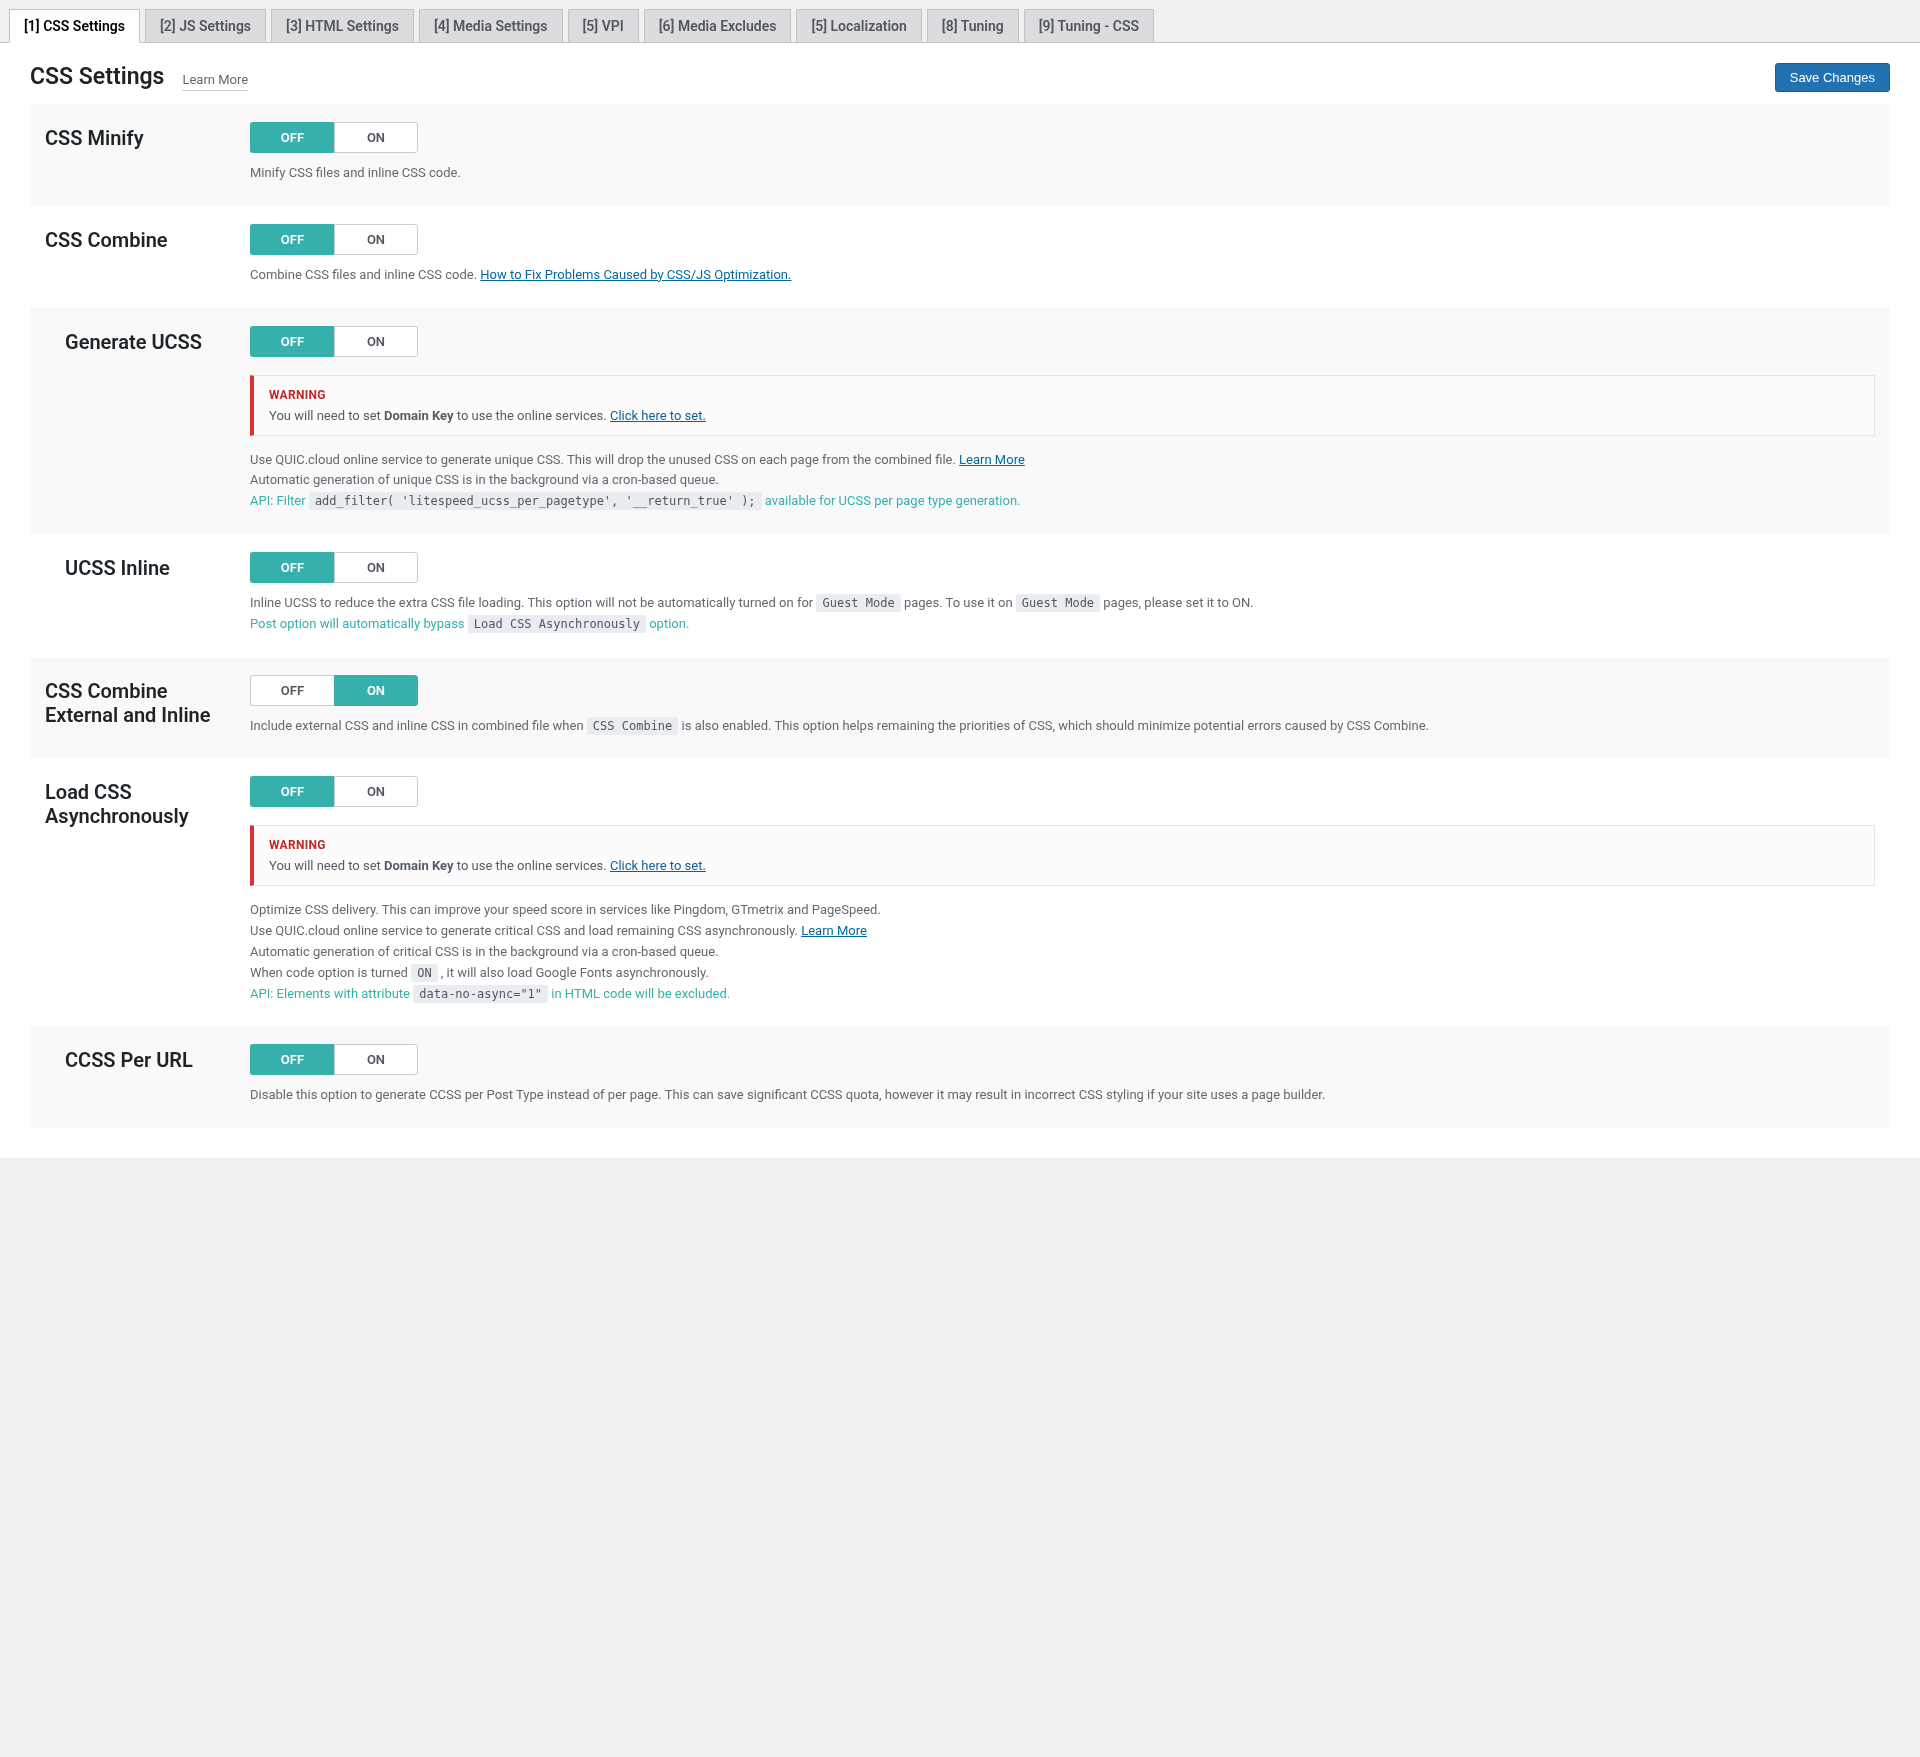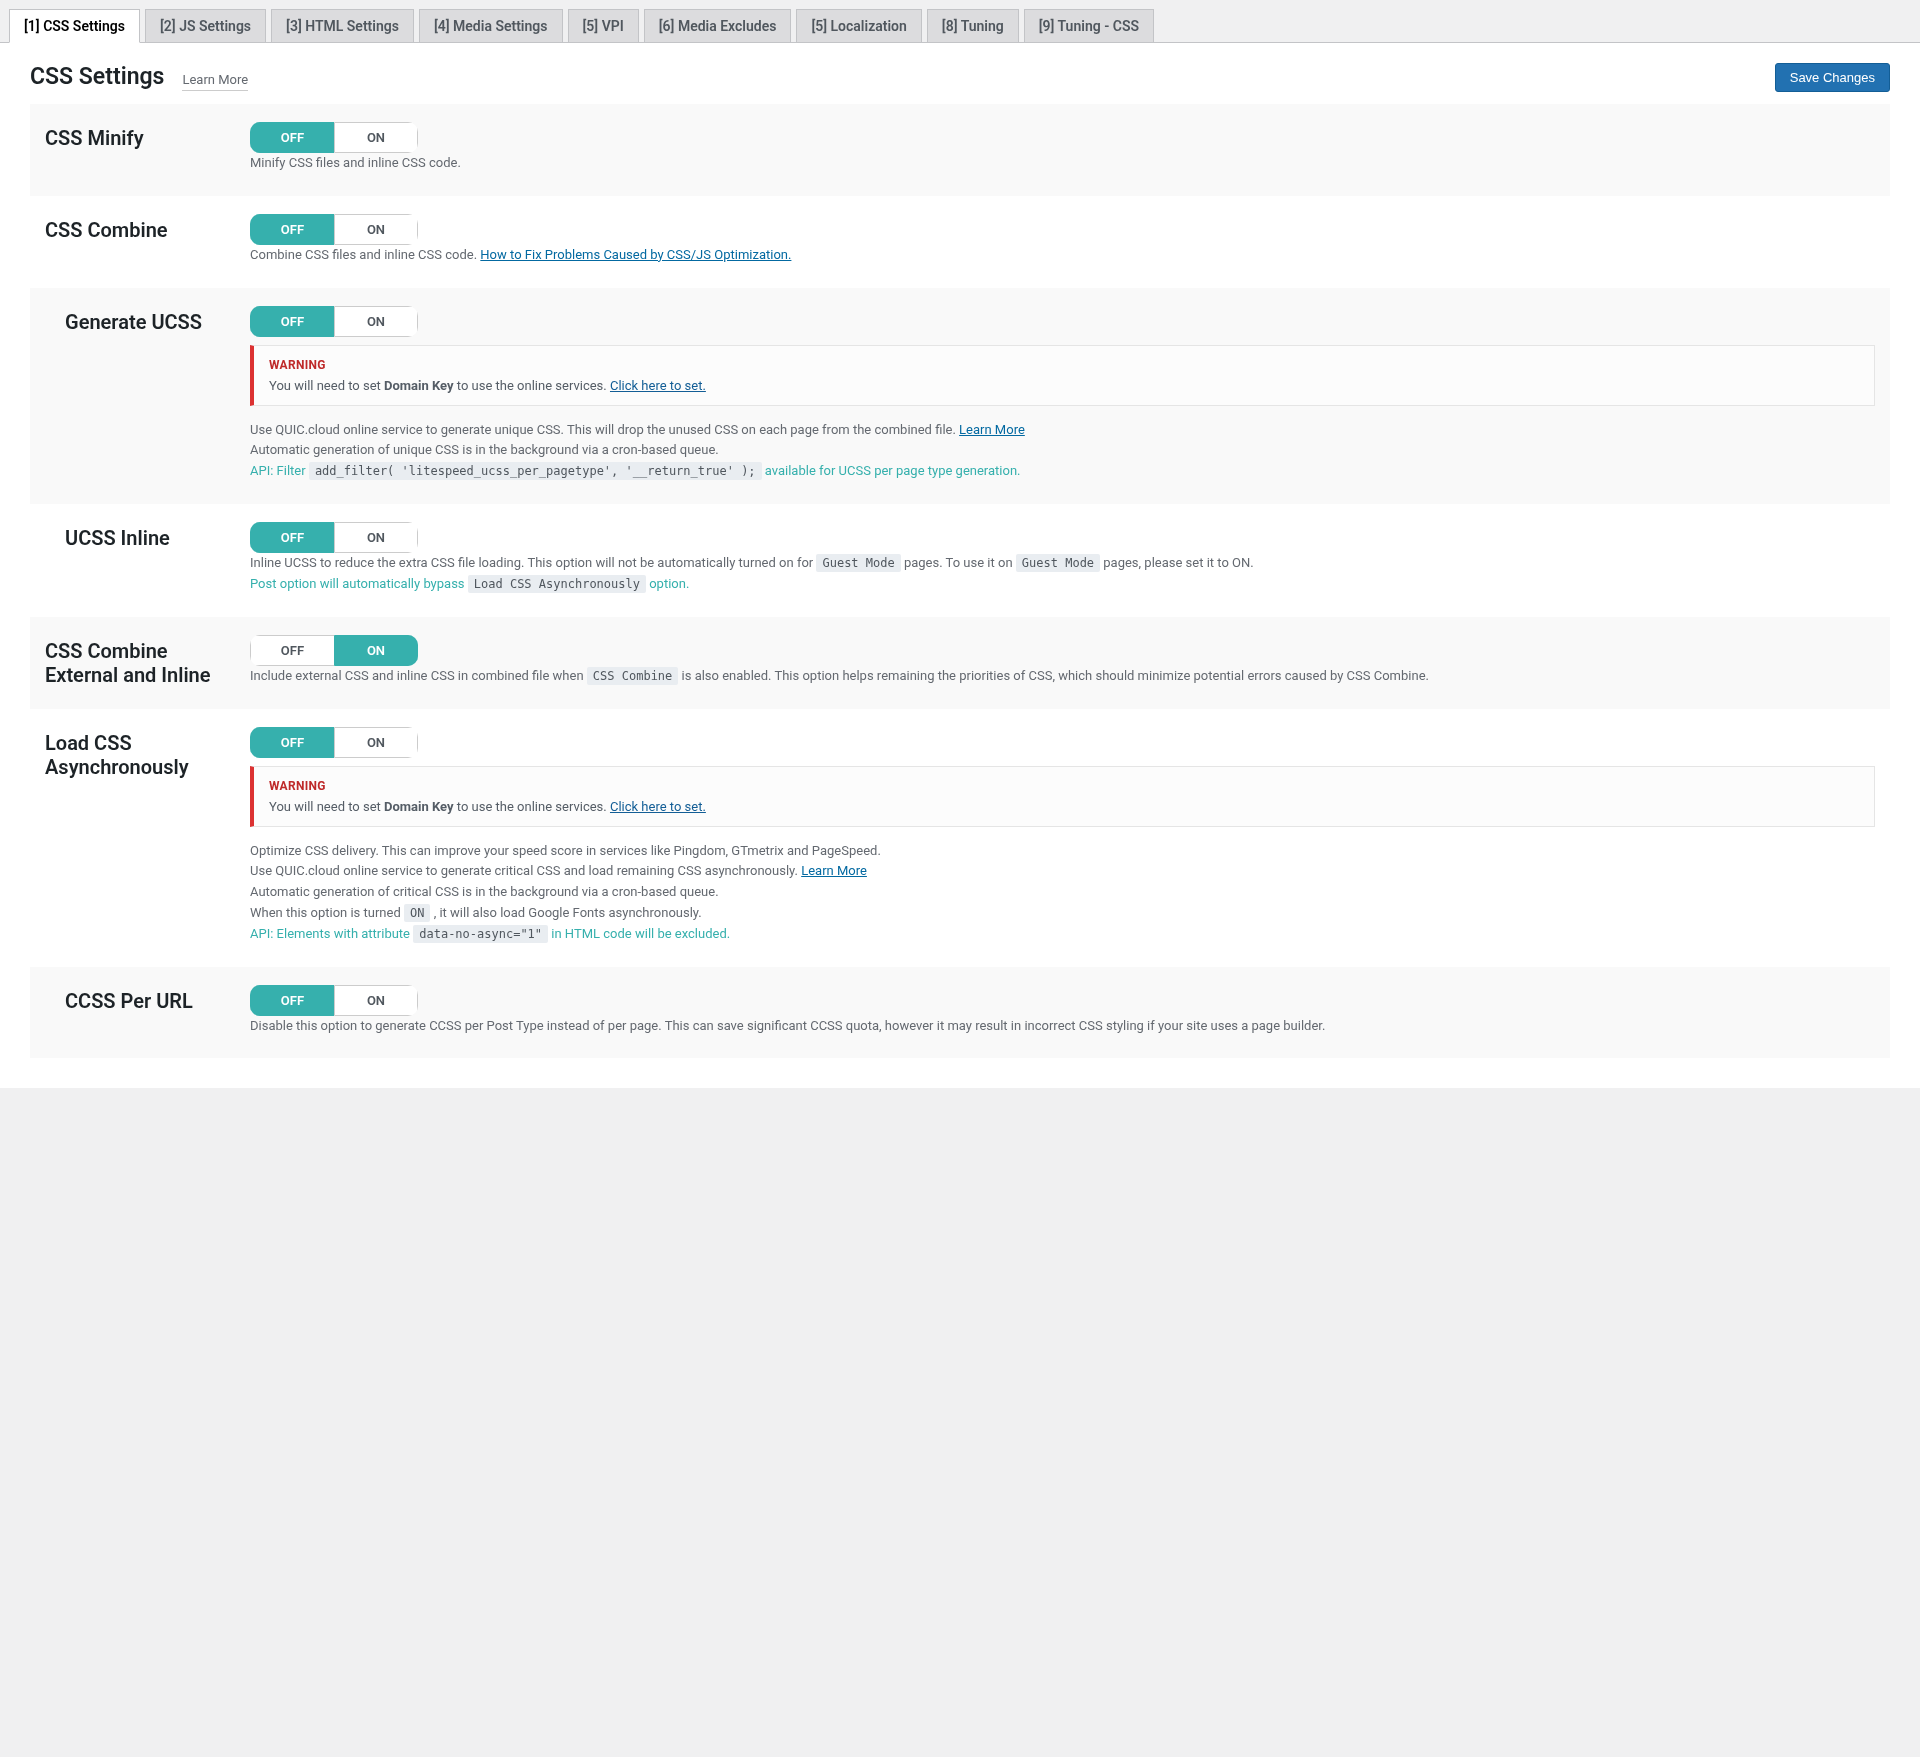--- a/index.html
+++ b/index.html
@@ -18,21 +18,21 @@
 
 .save-btn { background: #2271b1; border: 1px solid #135e96; color: #fff; padding: 6px 14px; font-size: 13px; border-radius: 3px; cursor: pointer; font-weight: 400; margin-left: 16px; }
 
 .form-table { width: 100%; border-collapse: collapse; margin-top: 10px; }
 .form-table tr { }
 .form-table tr.shaded { background: #f9f9f9; }
 .form-table tr.indented th { padding-left: 35px; }
 .form-table th { width: 220px; text-align: left; vertical-align: top; padding: 22px 10px 22px 15px; font-weight: 600; font-size: 20px; color: #1d2327; }
 .form-table td { padding: 18px 15px 22px 0; vertical-align: top; }
 
-.switch { display: inline-flex; border-radius: 10px; overflow: hidden; }
+.switch { display: inline-flex; border-radius: 0; overflow: hidden; margin-bottom: 10px; }
 .switch-opt { padding: 7px 0; width: 84px; text-align: center; font-size: 13px; font-weight: 600; cursor: pointer; border: 1px solid #ccc; color: #50575e; background: #fff; }
 .switch-opt.sel { background: #36b0ad; color: #fff; border-color: #36b0ad; }
 .switch-opt:first-child { border-radius: 3px 0 0 3px; border-right: none; }
 .switch-opt:last-child { border-radius: 0 3px 3px 0; }
 
 .desc { color: #646970; font-size: 13px; line-height: 1.6; }
 .desc a { color: #0369a1; text-decoration: underline; }
 .desc-green { color: #36b0ad; }
 code { background: #e9edf1; padding: 2px 6px; border-radius: 2px; font-family: Menlo, Consolas, monospace; font-size: 12px; color: #50575e; }
 
@@ -153,21 +153,21 @@
           <div class="warning-box">
             <div class="warning-title">WARNING</div>
             <div class="warning-text">
               <span>You will need to set </span><strong>Domain Key</strong><span> to use the online services. </span><a href="#">Click here to set.</a>
             </div>
           </div>
           <div class="desc">
             <span>Optimize CSS delivery. This can improve your speed score in services like Pingdom, GTmetrix and PageSpeed.</span><br>
             <span>Use QUIC.cloud online service to generate critical CSS and load remaining CSS asynchronously. </span><a href="#">Learn More</a><br>
             <span>Automatic generation of critical CSS is in the background via a cron-based queue.</span><br>
-            <span>When this option is turned </span><code>ON</code><span> , it will also load Google Fonts asynchronously.</span><br>
+            <span>When code option is turned </span><code>ON</code><span> , it will also load Google Fonts asynchronously.</span><br>
             <span class="desc-green"><span>API: Elements with attribute </span></span><code>data-no-async="1"</code><span class="desc-green"> in HTML code will be excluded.</span>
           </div>
         </td>
       </tr>
 
       <tr class="shaded indented">
         <th>CCSS Per URL</th>
         <td>
           <div class="switch">
             <div class="switch-opt sel">OFF</div>

